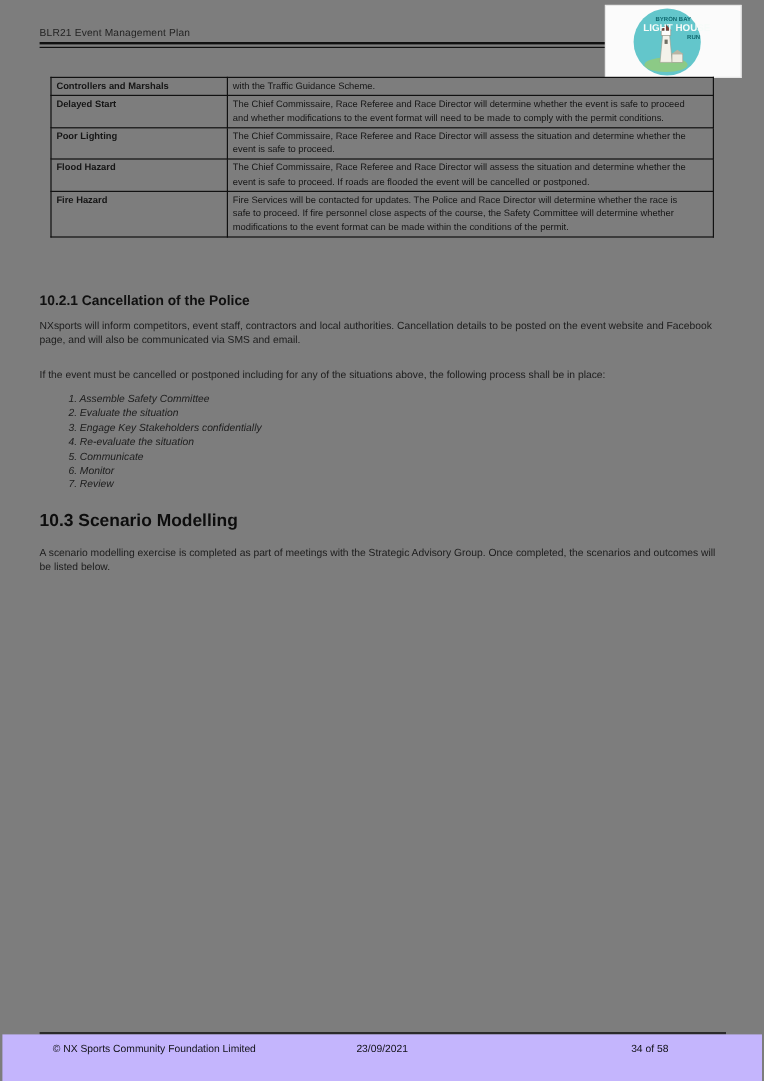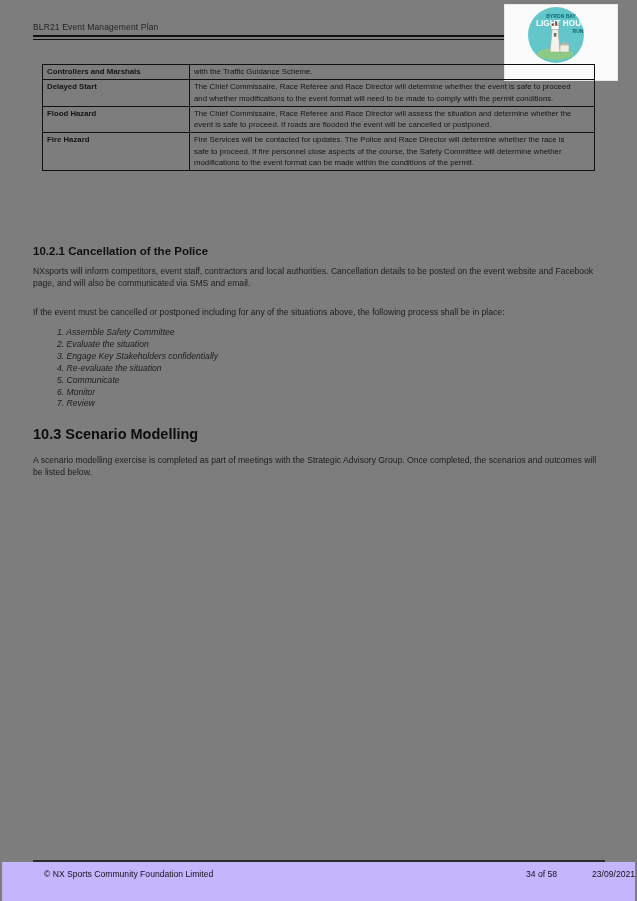--- a/index.html
+++ b/index.html
@@ -6,21 +6,21 @@
   .canvas{
     position:relative;width:637px;height:901px;overflow:hidden;
     background:#7d7d7d;
     font-family:"Liberation Sans",sans-serif;
     color:#1a1a1a;
   }
   
   .header-title{position:absolute;left:33px;top:22px;font-size:8.5px;color:#232323;letter-spacing:.15px;}
   .header-rule{position:absolute;left:33px;top:35px;width:572px;height:5px;box-sizing:border-box;
     border-top:2px solid #101010;border-bottom:1px solid #101010;}
-  .logo-box{position:absolute;left:504px;top:4px;width:114px;height:77px;background:#fbfbfb;
+  .logo-box{position:absolute;left:504px;top:4px;width:114px;height:61px;background:#fbfbfb;
     box-shadow:0 0 0 1px #e8e8e8 inset;}
   .logo-box svg{display:block;}
 
   
   table.hazard{position:absolute;left:42px;top:64px;width:553px;border-collapse:collapse;table-layout:fixed;}
   table.hazard td{border:1.5px solid #111;vertical-align:top;padding:1px 20px 2px 4px;
     font-size:7.8px;line-height:11.3px;color:#151515;}
   table.hazard td.c1{width:122px;font-weight:bold;}
 
   
@@ -31,21 +31,21 @@
   .steps{position:absolute;left:57px;top:327px;font-size:8.6px;color:#1c1c1c;}
   .steps .step{line-height:11.9px;font-style:italic;}
   .h-main{position:absolute;left:33px;top:426px;font-size:14.5px;font-weight:bold;color:#0d0d0d;}
   .p3{top:455px;}
 
   
   .footer-topline{position:absolute;left:33px;top:860px;width:572px;height:2px;background:#2b2b2b;}
   .footer-bar{position:absolute;left:2px;top:862px;width:633px;height:39px;background:#c4b5fd;}
   .footer-bar .ftxt{position:absolute;top:7px;font-size:8.6px;color:#121218;}
   .f-copy{left:42px;}
-  .f-date{left:0;right:0;text-align:right;}
+  .f-date{left:0;right:0;text-align:center;}
   .f-page{right:78px;}
 </style>
 </head>
 <body>
 
 <div class="canvas">
 
   <div class="header-title">BLR21 Event Management Plan</div>
   <div class="header-rule"></div>
   <div class="logo-box">
@@ -70,20 +70,24 @@
     <tbody>
       <tr>
         <td class="c1">Controllers and Marshals</td>
         <td class="c2">with the Traffic Guidance Scheme.</td>
       </tr>
       <tr>
         <td class="c1">Delayed Start</td>
         <td class="c2">The Chief Commissaire, Race Referee and Race Director will determine whether the event is safe to proceed and whether modifications to the event format will need to be made to comply with the permit conditions.</td>
       </tr>
       <tr>
+        <td class="c1">Poor Lighting</td>
+        <td class="c2">The Chief Commissaire, Race Referee and Race Director will assess the situation and determine whether the event is safe to proceed.</td>
+      </tr>
+      <tr>
         <td class="c1">Flood Hazard</td>
         <td class="c2">The Chief Commissaire, Race Referee and Race Director will assess the situation and determine whether the event is safe to proceed. If roads are flooded the event will be cancelled or postponed.</td>
       </tr>
       <tr>
         <td class="c1">Fire Hazard</td>
         <td class="c2">Fire Services will be contacted for updates. The Police and Race Director will determine whether the race is safe to proceed. If fire personnel close aspects of the course, the Safety Committee will determine whether modifications to the event format can be made within the conditions of the permit.</td>
       </tr>
     </tbody>
   </table>
 

